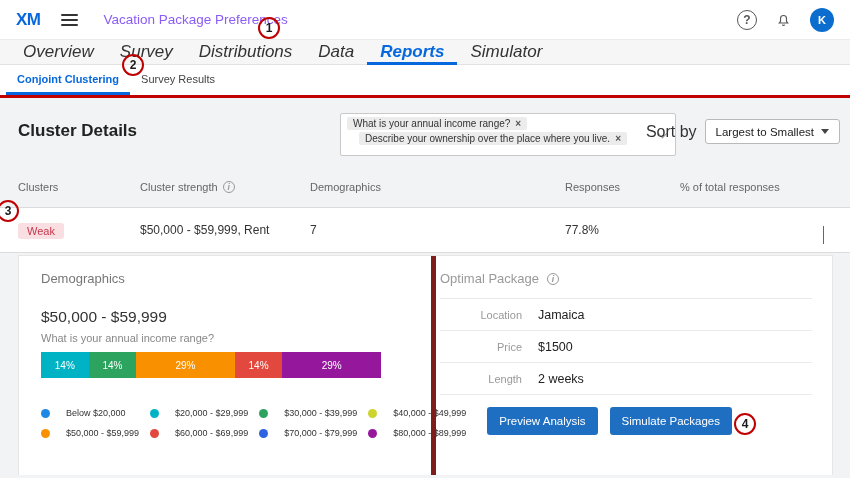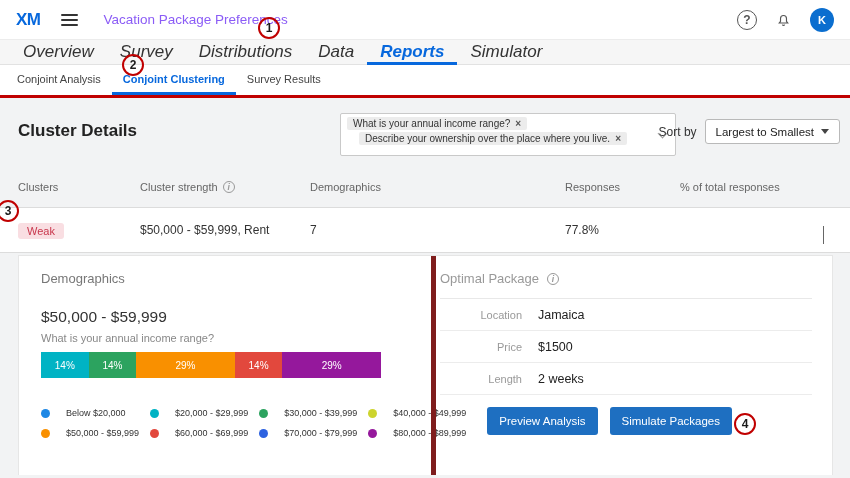--- a/index.html
+++ b/index.html
@@ -43,21 +43,21 @@
     border:1px solid #c9c9c9; border-radius:2px; display:flex; align-items:stretch; cursor:pointer; }
   .chips { flex:1; padding:3px 6px; display:flex; flex-direction:column; gap:2px; overflow:hidden; }
   .chip { display:inline-flex; align-items:center; gap:5px; background:#ececec; border-radius:2px;
     padding:1px 6px; font-size:10px; color:#333; width:max-content; max-width:100%; }
   .chip.indent { margin-left:12px; }
   .chip .x { font-weight:700; color:#555; cursor:pointer; font-size:10px; }
   .fb-caret { width:26px; display:flex; align-items:center; justify-content:center; }
   .chev { width:7px; height:7px; border-right:1.5px solid #999; border-bottom:1.5px solid #999;
     transform:rotate(45deg); margin-top:-3px; }
   .sort-wrap { position:absolute; right:10px; top:24px; display:flex; align-items:center; gap:8px; }
-  .sort-label { font-size:12px; color:#333; }
+  .sort-label { font-size:16px; color:#333; }
   .sort-btn { height:25px; background:#fff; border:1px solid #b9b9b9; border-radius:3px; padding:0 10px;
     font-size:11.5px; color:#222; display:flex; align-items:center; gap:7px; cursor:pointer;
     font-family:"Liberation Sans", sans-serif; }
   .caret-down { width:0; height:0; border-left:4px solid transparent; border-right:4px solid transparent;
     border-top:5px solid #444; }
 
   
   .cols { display:grid; grid-template-columns:122px 170px 255px 115px 1fr; padding-left:18px; align-items:center; }
   .thead { margin-top:20px; height:20px; }
   .thead .th { font-size:11px; color:#666; display:flex; align-items:center; gap:5px; }
@@ -130,21 +130,20 @@
   <nav class="tabs">
     <div class="tab">Overview</div>
     <div class="tab">Survey</div>
     <div class="tab">Distributions</div>
     <div class="tab">Data</div>
     <div class="tab active">Reports</div>
     <div class="tab">Simulator</div>
   </nav>
 
   <nav class="subtabs">
-    <div class="subtab">Conjoint Analysis</div>
     <div class="subtab active">Conjoint Clustering</div>
     <div class="subtab">Survey Results</div>
   </nav>
 
   <div class="ann-line"></div>
 
   <div class="toolbar">
     <h1 class="page-title">Cluster Details</h1>
 
     <div class="filter-box">

